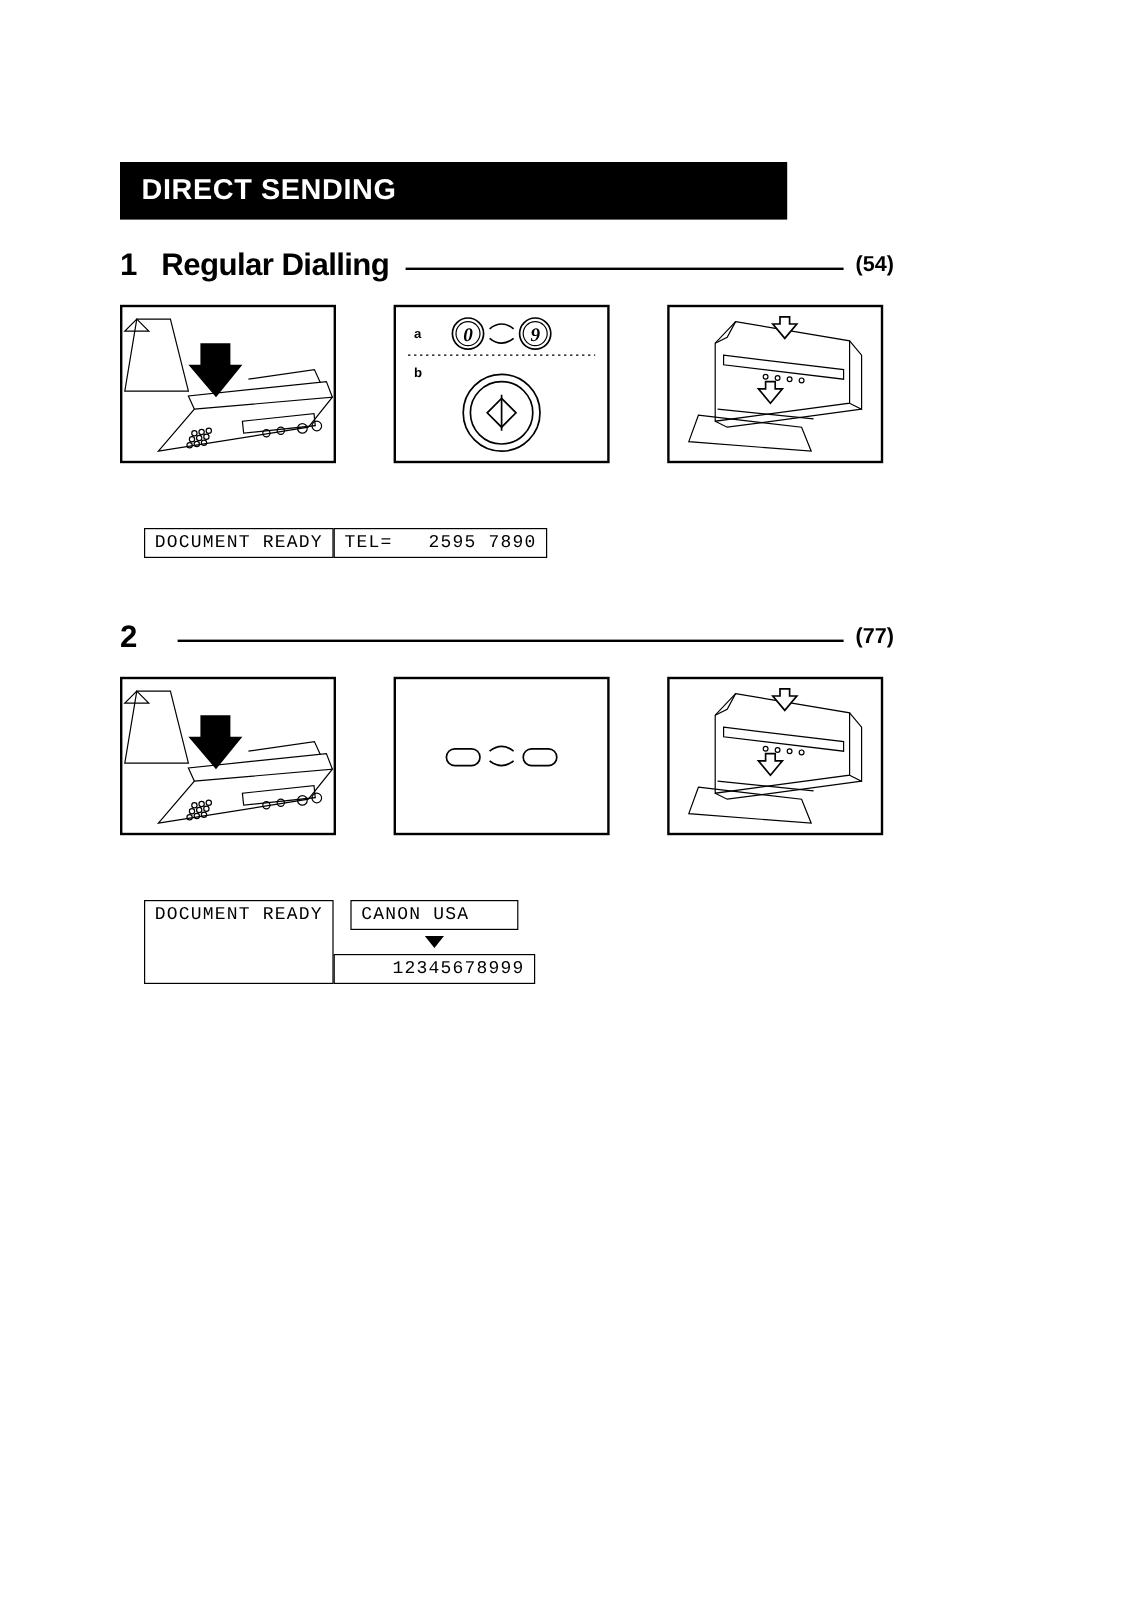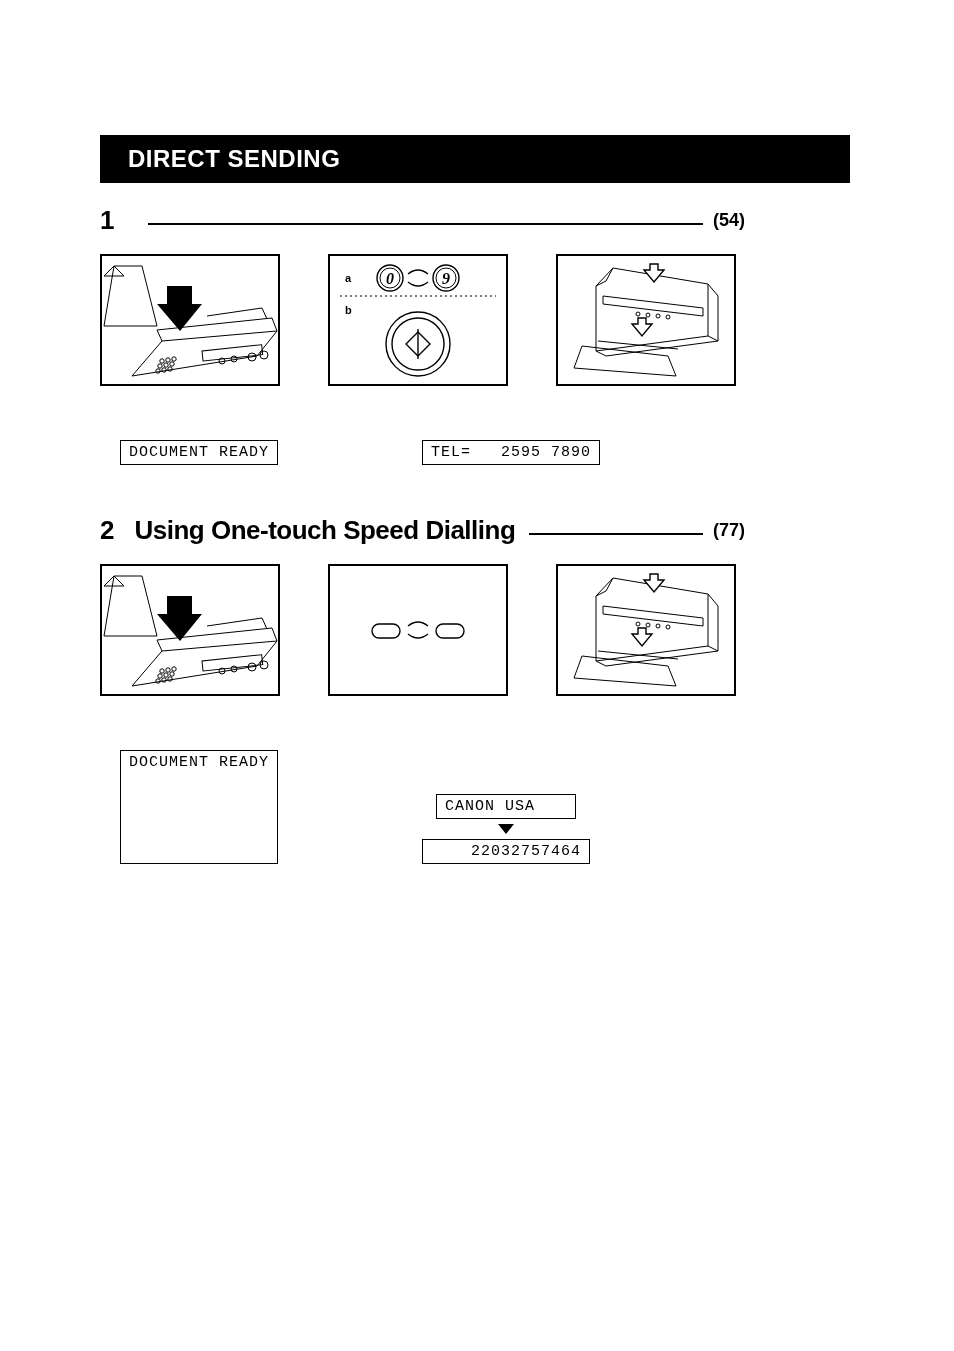--- a/index.html
+++ b/index.html
@@ -9,22 +9,22 @@
       background: #fff;
       font-family: Arial, Helvetica, sans-serif;
       padding: 135px 100px 0 100px;
       position: relative;
     }
     .section-bar {
       background: #000;
       color: #fff;
       font-weight: bold;
       font-size: 24px;
-      padding: 10px 28px;
-      width: 750px;
+      padding: 10px 18px;
+      width: 556px;
       letter-spacing: 0.5px;
     }
     .subsection-row {
       display: flex;
       align-items: center;
       margin-top: 22px;
       width: 645px;
     }
     .subsection-num {
       font-weight: bold;
@@ -56,35 +56,34 @@
     }
     .illus-box {
       width: 180px;
       height: 132px;
       border: 2px solid #000;
       background: #fff;
       position: relative;
     }
     .display-row {
       display: flex;
-      gap: 144px;
       margin-left: 20px;
       margin-top: 54px;
       width: 645px;
     }
     .display-box {
       border: 1.5px solid #000;
       font-family: "Courier New", monospace;
       font-size: 15px;
       letter-spacing: 1px;
       padding: 3px 8px;
       min-width: 140px;
       white-space: pre;
     }
-    .display-col { display: flex; flex-direction: column; align-items: center; margin-top: 44px; }
+    .display-col { display: flex; flex-direction: column; align-items: center; }
     .arrow-down {
       width: 0; height: 0;
       border-left: 8px solid transparent;
       border-right: 8px solid transparent;
       border-top: 10px solid #000;
       margin: 5px 0;
     }
     
     svg { display: block; }
     .stk { fill: none; stroke: #000; stroke-width: 1.4; }
@@ -95,20 +94,21 @@
   </style>
 </head>
 <body>
 
 <div class="section-bar">
   <span>DIRECT SENDING</span>
 </div>
 
 <div class="subsection-row">
   <span class="subsection-num">1</span>
+  <span class="subsection-title">Regular Dialling</span>
   <div class="dashline"></div>
   <span class="pageref">(54)</span>
 </div>
 
 <div class="illus-row">
 
   <div class="illus-box">
     <svg width="176" height="128" viewBox="0 0 176 128">
       <g class="stk thin">
         <path d="M30,120 L155,100 L175,75 L60,85 Z"></path>
@@ -187,21 +187,20 @@
   </div>
 </div>
 
 <div class="display-row">
   <div class="display-box">DOCUMENT READY</div>
   <div class="display-box">TEL=   2595 7890</div>
 </div>
 
 <div class="subsection-row" style="margin-top:50px">
   <span class="subsection-num">2</span>
-  <span class="subsection-title">Using One-touch Speed Dialling</span>
   <div class="dashline"></div>
   <span class="pageref">(77)</span>
 </div>
 
 <div class="illus-row">
 
   <div class="illus-box">
     <svg width="176" height="128" viewBox="0 0 176 128">
       <g class="stk thin">
         <path d="M30,120 L155,100 L175,75 L60,85 Z"></path>
@@ -263,15 +262,15 @@
       </g>
     </svg>
   </div>
 </div>
 
 <div class="display-row">
   <div class="display-box">DOCUMENT READY</div>
   <div class="display-col">
     <div class="display-box" style="min-width:140px">CANON USA</div>
     <div class="arrow-down"></div>
-    <div class="display-box" style="min-width:140px">    22032757464</div>
+    <div class="display-box" style="min-width:140px">    12345678999</div>
   </div>
 </div>
 
 </body></html>

